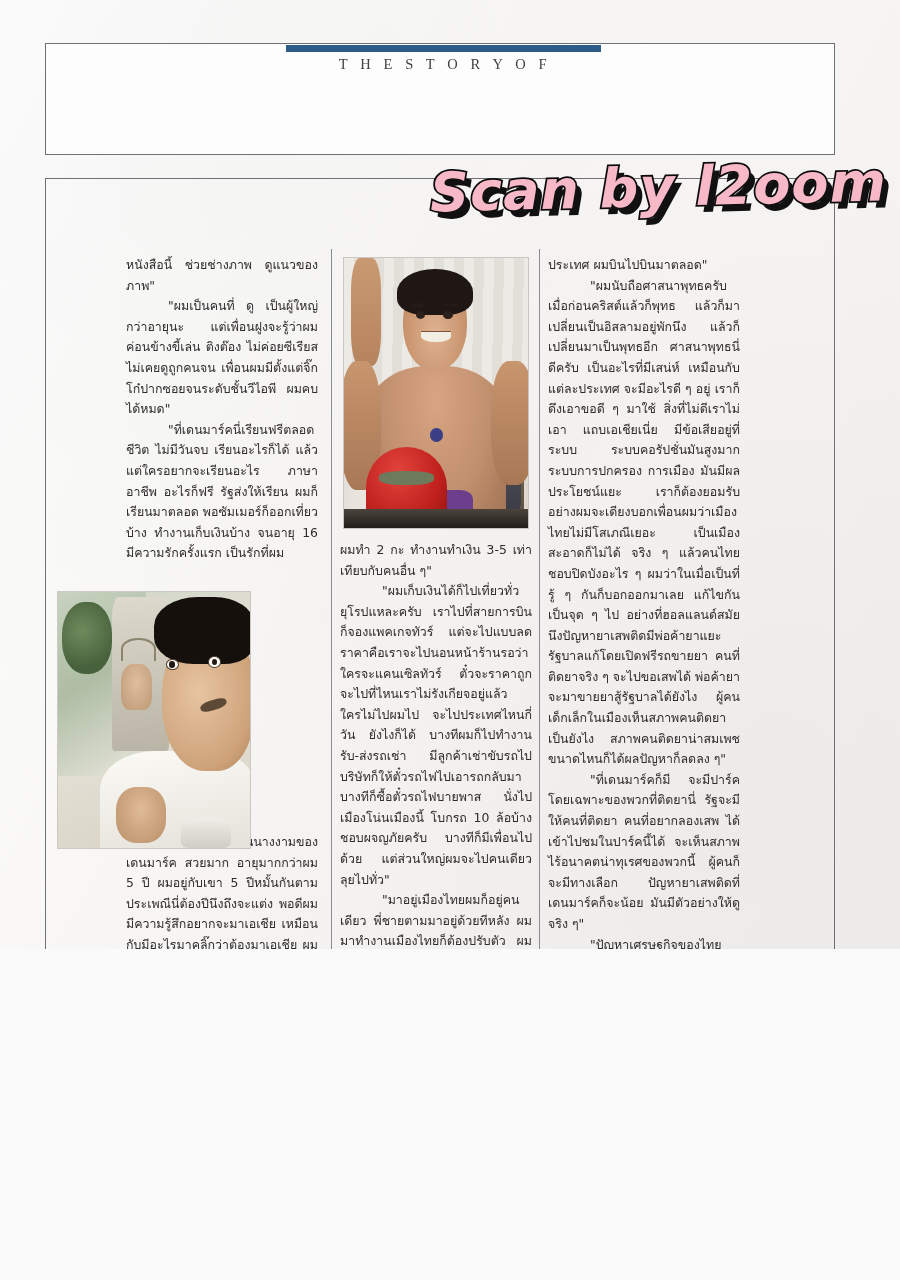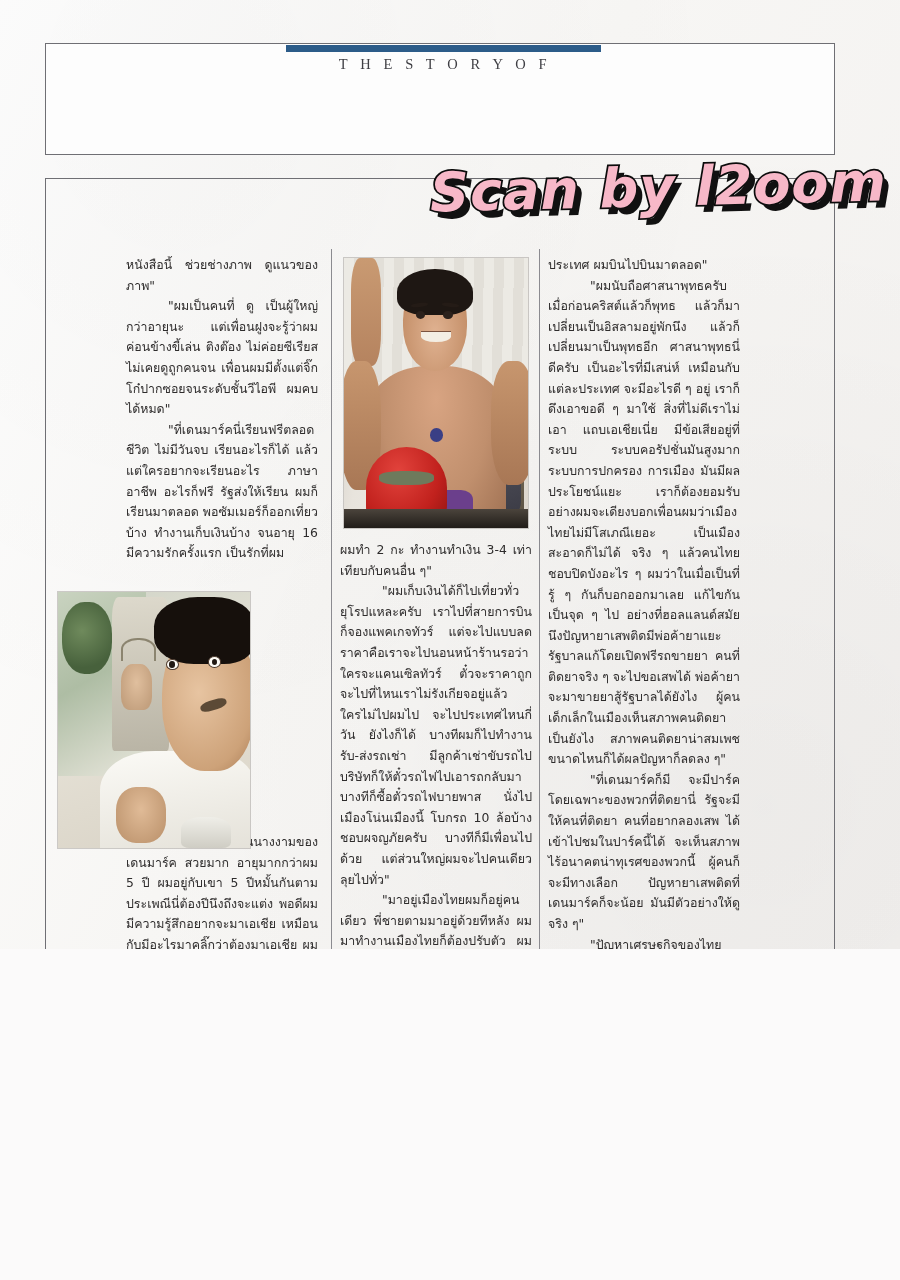--- a/index.html
+++ b/index.html
@@ -421,21 +421,21 @@
   <div class="col" id="col-1">
     <p class="para cont">หนังสือนี้ ช่วยช่างภาพ ดูแนวของภาพ"</p>
     <p class="para">"ผมเป็นคนที่ ดู เป็นผู้ใหญ่กว่าอายุนะ แต่เพื่อนฝูงจะรู้ว่าผมค่อนข้างขี้เล่น ติงต๊อง ไม่ค่อยซีเรียส ไม่เคยดูถูกคนจน เพื่อนผมมีตั้งแต่จิ๊กโก๋ปากซอยจนระดับชั้นวีไอพี ผมคบได้หมด"</p>
     <p class="para">"ที่เดนมาร์คนี่เรียนฟรีตลอดชีวิต ไม่มีวันจบ เรียนอะไรก็ได้ แล้วแต่ใครอยากจะเรียนอะไร ภาษา อาชีพ อะไรก็ฟรี รัฐส่งให้เรียน ผมก็เรียนมาตลอด พอซัมเมอร์ก็ออกเที่ยวบ้าง ทำงานเก็บเงินบ้าง จนอายุ 16 มีความรักครั้งแรก เป็นรักที่ผม</p>
     <div style="height:268px"></div>
     <p class="para cont">รักมาก เขาเป็นนางงามของเดนมาร์ค สวยมาก อายุมากกว่าผม 5 ปี ผมอยู่กับเขา 5 ปีหมั้นกันตามประเพณีนี่ต้องปีนึงถึงจะแต่ง พอดีผมมีความรู้สึกอยากจะมาเอเชีย เหมือนกับมีอะไรมาคลิ๊กว่าต้องมาเอเชีย ผมเป็นคนเอเชียเขารับไม่ได้ ผมอยู่กับเขานี่ผมบ้างานมาก วันหยุดซัมเมอร์นี่จะทำงานตลอด นอกจากขายผลไม้แล้วก็จะไปทำงานสวนสนุก เริ่มซีซั่นแรกนี่อยู่หลังร้านทอดมันฝรั่ง พอเดือนนึงผ่านไปเจ้าของเขาเห็นผมเอางานเอาการดีก็เลื่อนให้ออกมาขายหน้าร้าน ผมเรียนเร็ว คล่องขายของหน้าร้านพวกขนม ฮอทดอก ไอศครีม ทุกอย่าง จันทร์ถึงเสาร์ 16 ชม.ต่อวัน ผมทำงานนาน เงินดีมาก</p>
   </div>
 
   <div class="col" id="col-2">
     <div style="height:285px"></div>
-    <p class="para cont">ผมทำ 2 กะ ทำงานทำเงิน 3-4 เท่า เทียบกับคนอื่น ๆ"</p>
+    <p class="para cont">ผมทำ 2 กะ ทำงานทำเงิน 3-5 เท่า เทียบกับคนอื่น ๆ"</p>
     <p class="para">"ผมเก็บเงินได้ก็ไปเที่ยวทั่วยุโรปแหละครับ เราไปที่สายการบินก็จองแพคเกจทัวร์ แต่จะไปแบบลดราคาคือเราจะไปนอนหน้าร้านรอว่าใครจะแคนเซิลทัวร์ ตั๋วจะราคาถูก จะไปที่ไหนเราไม่รังเกียจอยู่แล้ว ใครไม่ไปผมไป จะไปประเทศไหนกี่วัน ยังไงก็ได้ บางทีผมก็ไปทำงานรับ-ส่งรถเช่า มีลูกค้าเช่าขับรถไปบริษัทก็ให้ตั๋วรถไฟไปเอารถกลับมา บางทีก็ซื้อตั๋วรถไฟบายพาส นั่งไปเมืองโน่นเมืองนี้ โบกรถ 10 ล้อบ้าง ชอบผจญภัยครับ บางทีก็มีเพื่อนไปด้วย แต่ส่วนใหญ่ผมจะไปคนเดียว ลุยไปทั่ว"</p>
     <p class="para">"มาอยู่เมืองไทยผมก็อยู่คนเดียว พี่ชายตามมาอยู่ด้วยทีหลัง ผมมาทำงานเมืองไทยก็ต้องปรับตัว ผมโตมาแบบฝรั่งก็ต้องมาปรับเปลี่ยน กิริยา ท่าทาง คำพูด การเข้าหาผู้หลักผู้ใหญ่ มารยาทสังคมไทย บางทีผมจะเผลอ ไม่ค่อยสำรวม จะเถียงผู้ใหญ่ไม่ได้ จะแสดงความคิดเห็นอะไรต้องระวัง ผมจะพบปัญหาสองวัฒนธรรมนี่บ่อยมาก ความเป็นไทย ความเป็นสแกนดิเนเวีย ผมต้องปรับตัว ต้องปรับชีวิต ให้อยู่ได้ทั้ง 2 โลก เพราะผมใช้ชีวิตอยู่ทั้ง 2</p>
   </div>
 
   <div class="col" id="col-3">
     <p class="para cont">ประเทศ ผมบินไปบินมาตลอด"</p>
     <p class="para">"ผมนับถือศาสนาพุทธครับ เมื่อก่อนคริสต์แล้วก็พุทธ แล้วก็มาเปลี่ยนเป็นอิสลามอยู่พักนึง แล้วก็เปลี่ยนมาเป็นพุทธอีก ศาสนาพุทธนี่ดีครับ เป็นอะไรที่มีเสน่ห์ เหมือนกับแต่ละประเทศ จะมีอะไรดี ๆ อยู่ เราก็ดึงเอาขอดี ๆ มาใช้ สิ่งที่ไม่ดีเราไม่เอา แถบเอเชียเนี่ย มีข้อเสียอยู่ที่ระบบ ระบบคอรัปชั่นมันสูงมาก ระบบการปกครอง การเมือง มันมีผลประโยชน์แยะ เราก็ต้องยอมรับ อย่างผมจะเดียงบอกเพื่อนผมว่าเมืองไทยไม่มีโสเภณีเยอะ เป็นเมืองสะอาดก็ไม่ได้ จริง ๆ แล้วคนไทยชอบปิดบังอะไร ๆ ผมว่าในเมื่อเป็นที่รู้ ๆ กันก็บอกออกมาเลย แก้ไขกันเป็นจุด ๆ ไป อย่างที่ฮอลแลนด์สมัยนึงปัญหายาเสพติดมีพ่อค้ายาแยะ รัฐบาลแก้โดยเปิดฟรีรถขายยา คนที่ติดยาจริง ๆ จะไปขอเสพได้ พ่อค้ายาจะมาขายยาสู้รัฐบาลได้ยังไง ผู้คนเด็กเล็กในเมืองเห็นสภาพคนติดยาเป็นยังไง สภาพคนติดยาน่าสมเพชขนาดไหนก็ได้ผลปัญหาก็ลดลง ๆ"</p>
     <p class="para">"ที่เดนมาร์คก็มี จะมีปาร์คโดยเฉพาะของพวกที่ติดยานี่ รัฐจะมีให้คนที่ติดยา คนที่อยากลองเสพ ได้เข้าไปชมในปาร์คนี้ได้ จะเห็นสภาพไร้อนาคตน่าทุเรศของพวกนี้ ผู้คนก็จะมีทางเลือก ปัญหายาเสพติดที่เดนมาร์คก็จะน้อย มันมีตัวอย่างให้ดูจริง ๆ"</p>
     <p class="para">"ปัญหาเศรษฐกิจของไทย</p>
   </div>

